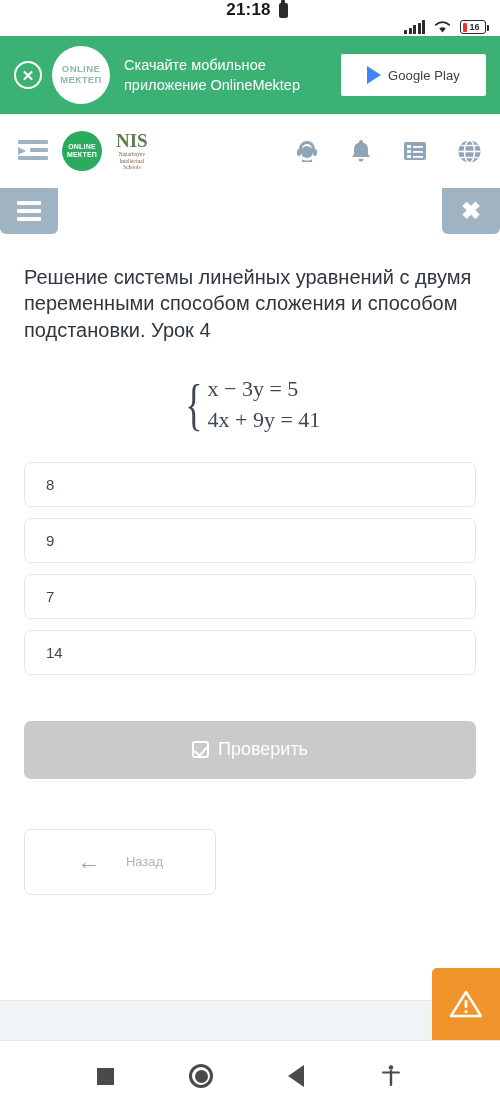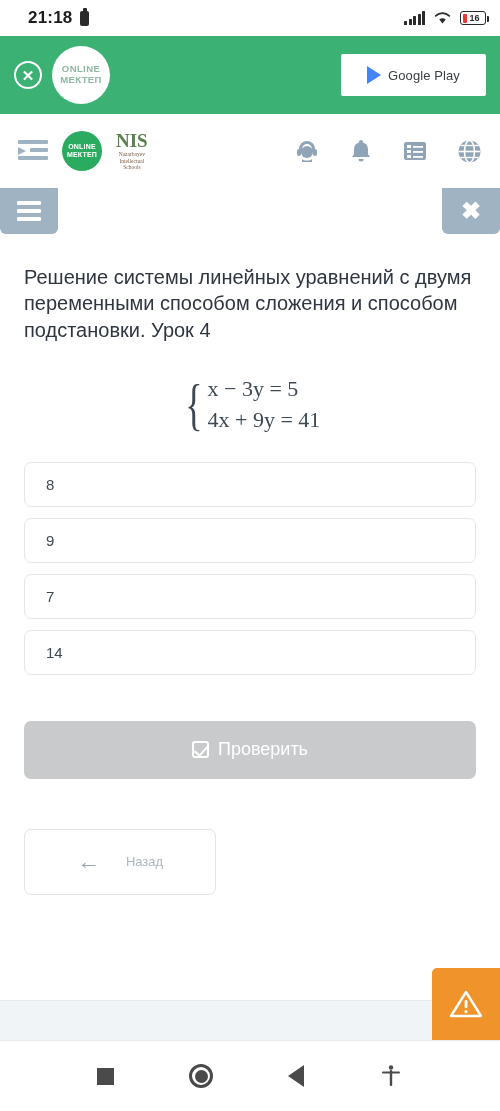--- a/index.html
+++ b/index.html
@@ -12,20 +12,21 @@
     position:relative;
   }
 
   
   .statusbar {
     height:36px; width:100%;
     background:#ffffff;
     display:flex; align-items:center;
     padding:0 14px;
     color:#1b1b1b;
+    flex-direction:column;
   }
   .sb-left { display:flex; align-items:center; gap:8px; margin-left:14px; }
   .sb-time { font-size:17px; font-weight:bold; letter-spacing:.2px; }
   .sb-right { margin-left:auto; display:flex; align-items:center; gap:9px; }
   .batt-small { width:9px; height:15px; background:#2b2b2b; border-radius:2px; position:relative; }
   .batt-small:before { content:""; position:absolute; top:-3px; left:2.5px; width:4px; height:3px; background:#2b2b2b; border-radius:1px 1px 0 0; }
   .sig { display:flex; align-items:flex-end; gap:1.5px; height:14px; }
   .sig i { width:3px; background:#2b2b2b; display:block; border-radius:.5px; }
   .sig i:nth-child(1){height:4px;} .sig i:nth-child(2){height:6px;}
   .sig i:nth-child(3){height:9px;} .sig i:nth-child(4){height:11px;} .sig i:nth-child(5){height:14px;}
@@ -208,20 +209,22 @@
   </div>
 </div>
 
 <div class="promo">
   <div class="promo-close">✕</div>
   <div class="promo-logo">
     <span>ONLINE</span>
     <span>МЕКТЕП</span>
   </div>
   <div class="promo-text">
+    <div>Скачайте мобильное</div>
+    <div>приложение OnlineMektep</div>
   </div>
   <div class="gplay">
     <span class="gplay-tri"></span>
     <span class="gplay-label">Google Play</span>
   </div>
 </div>
 
 <div class="sitenav">
   <svg width="30" height="22" viewBox="0 0 30 22">
     <rect x="0" y="0" width="30" height="4" rx="1" fill="#9fb3c3"></rect>

